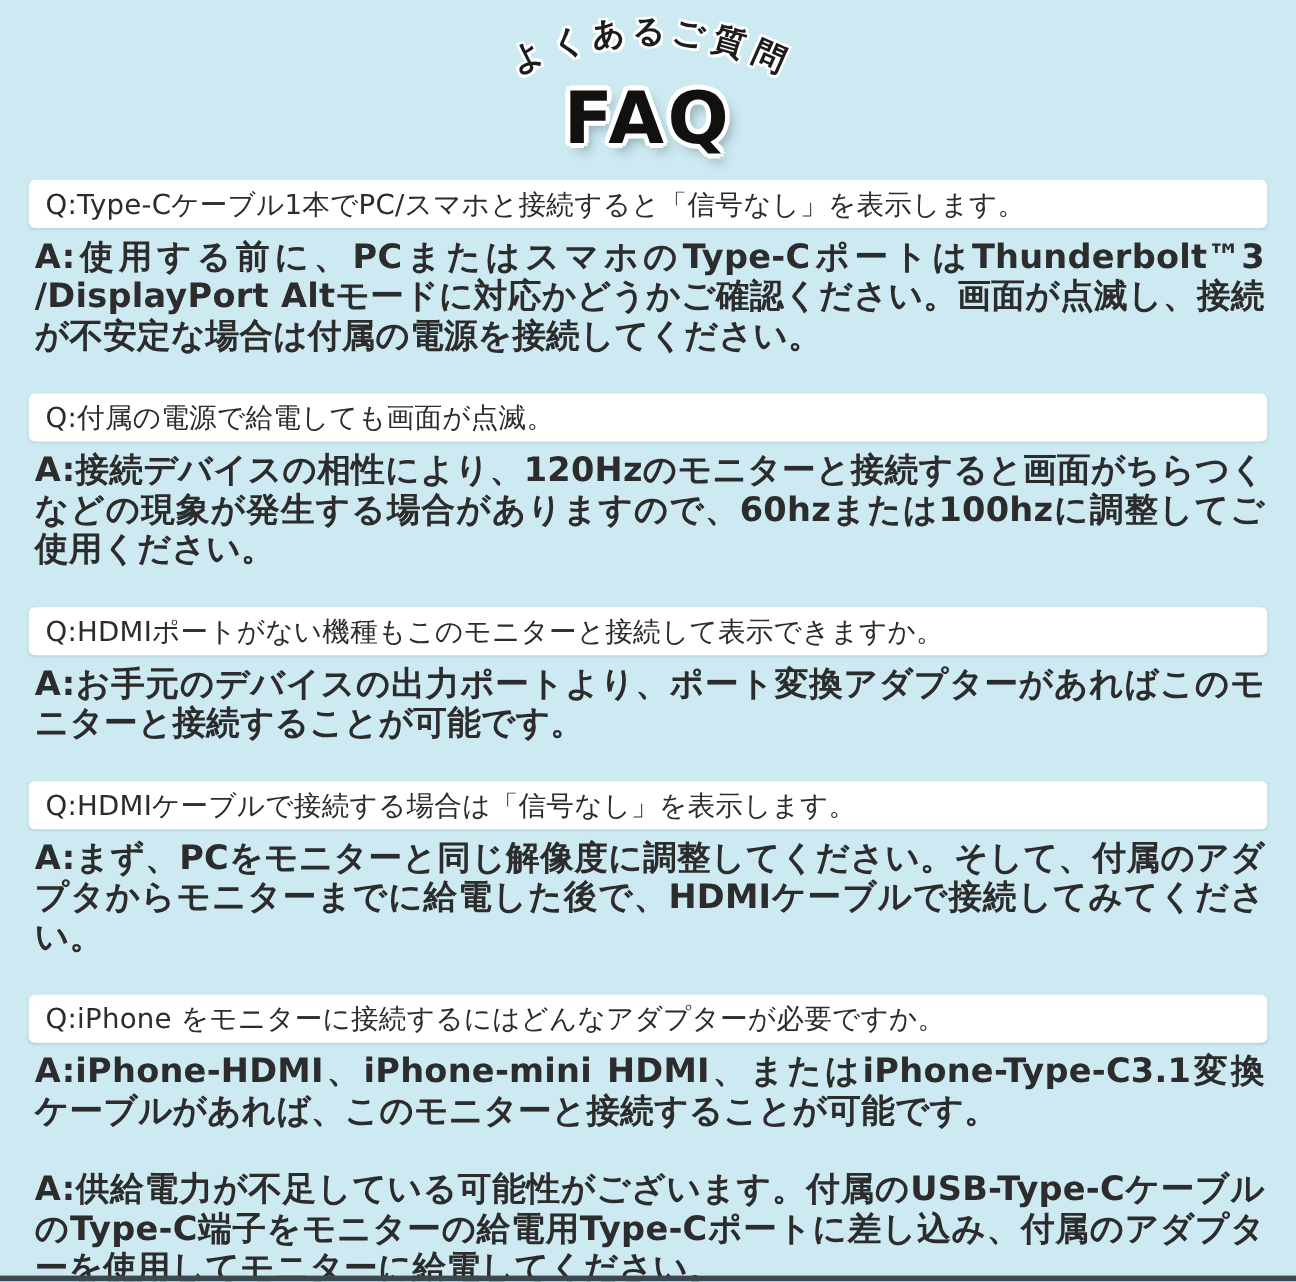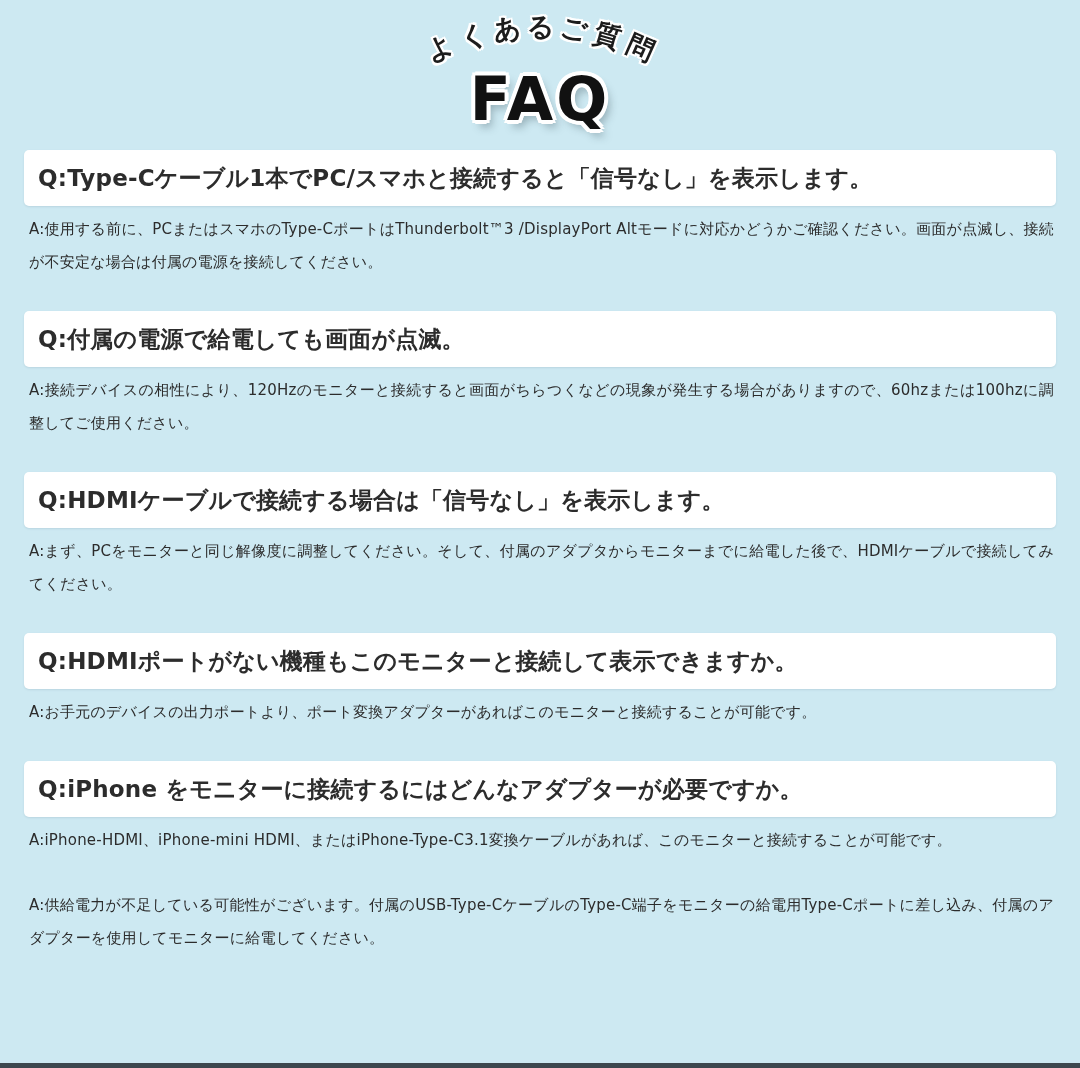--- a/index.html
+++ b/index.html
@@ -59,36 +59,36 @@
   
   .faq-list{
     padding:0 24px;
   }
   .faq-block{
     margin-bottom:32px;
   }
   .q-bar{
     background:var(--qbar);
     border-radius:5px;
-    height:56px;
+    height:40px;
     display:flex;
     align-items:center;
     padding:0 14px;
     box-sizing:border-box;
     box-shadow:0 1px 2px rgba(80,110,125,0.15);
     font-size:23px;
-    font-weight:700;
+    font-weight:400;
     letter-spacing:0.2px;
     white-space:nowrap;
     overflow:hidden;
   }
   .a-text{
     margin:7px 2px 0 5px;
-    font-size:15px;
-    font-weight:400;
+    font-size:28px;
+    font-weight:700;
     line-height:33px;
     letter-spacing:0.2px;
     text-align:justify;
   }
   
   .footer-bar{
     position:absolute;
     left:0;
     bottom:0;
     width:100%;
@@ -117,30 +117,30 @@
 
     <div class="faq-block">
       <div class="q-bar">
         <span>Q:付属の電源で給電しても画面が点滅。</span>
       </div>
       <div class="a-text">A:接続デバイスの相性により、120Hzのモニターと接続すると画面がちらつくなどの現象が発生する場合がありますので、60hzまたは100hzに調整してご使用ください。</div>
     </div>
 
     <div class="faq-block">
       <div class="q-bar">
-        <span>Q:HDMIケーブルで接続する場合は「信号なし」を表示します。</span>
+        <span>Q:HDMIポートがない機種もこのモニターと接続して表示できますか。</span>
       </div>
-      <div class="a-text">A:まず、PCをモニターと同じ解像度に調整してください。そして、付属のアダプタからモニターまでに給電した後で、HDMIケーブルで接続してみてください。</div>
+      <div class="a-text">A:お手元のデバイスの出力ポートより、ポート変換アダプターがあればこのモニターと接続することが可能です。</div>
     </div>
 
     <div class="faq-block">
       <div class="q-bar">
-        <span>Q:HDMIポートがない機種もこのモニターと接続して表示できますか。</span>
+        <span>Q:HDMIケーブルで接続する場合は「信号なし」を表示します。</span>
       </div>
-      <div class="a-text">A:お手元のデバイスの出力ポートより、ポート変換アダプターがあればこのモニターと接続することが可能です。</div>
+      <div class="a-text">A:まず、PCをモニターと同じ解像度に調整してください。そして、付属のアダプタからモニターまでに給電した後で、HDMIケーブルで接続してみてください。</div>
     </div>
 
     <div class="faq-block">
       <div class="q-bar">
         <span>Q:iPhone をモニターに接続するにはどんなアダプターが必要ですか。</span>
       </div>
       <div class="a-text">A:iPhone-HDMI、iPhone-mini HDMI、またはiPhone-Type-C3.1変換ケーブルがあれば、このモニターと接続することが可能です。</div>
     </div>
 
     <div class="faq-block">

